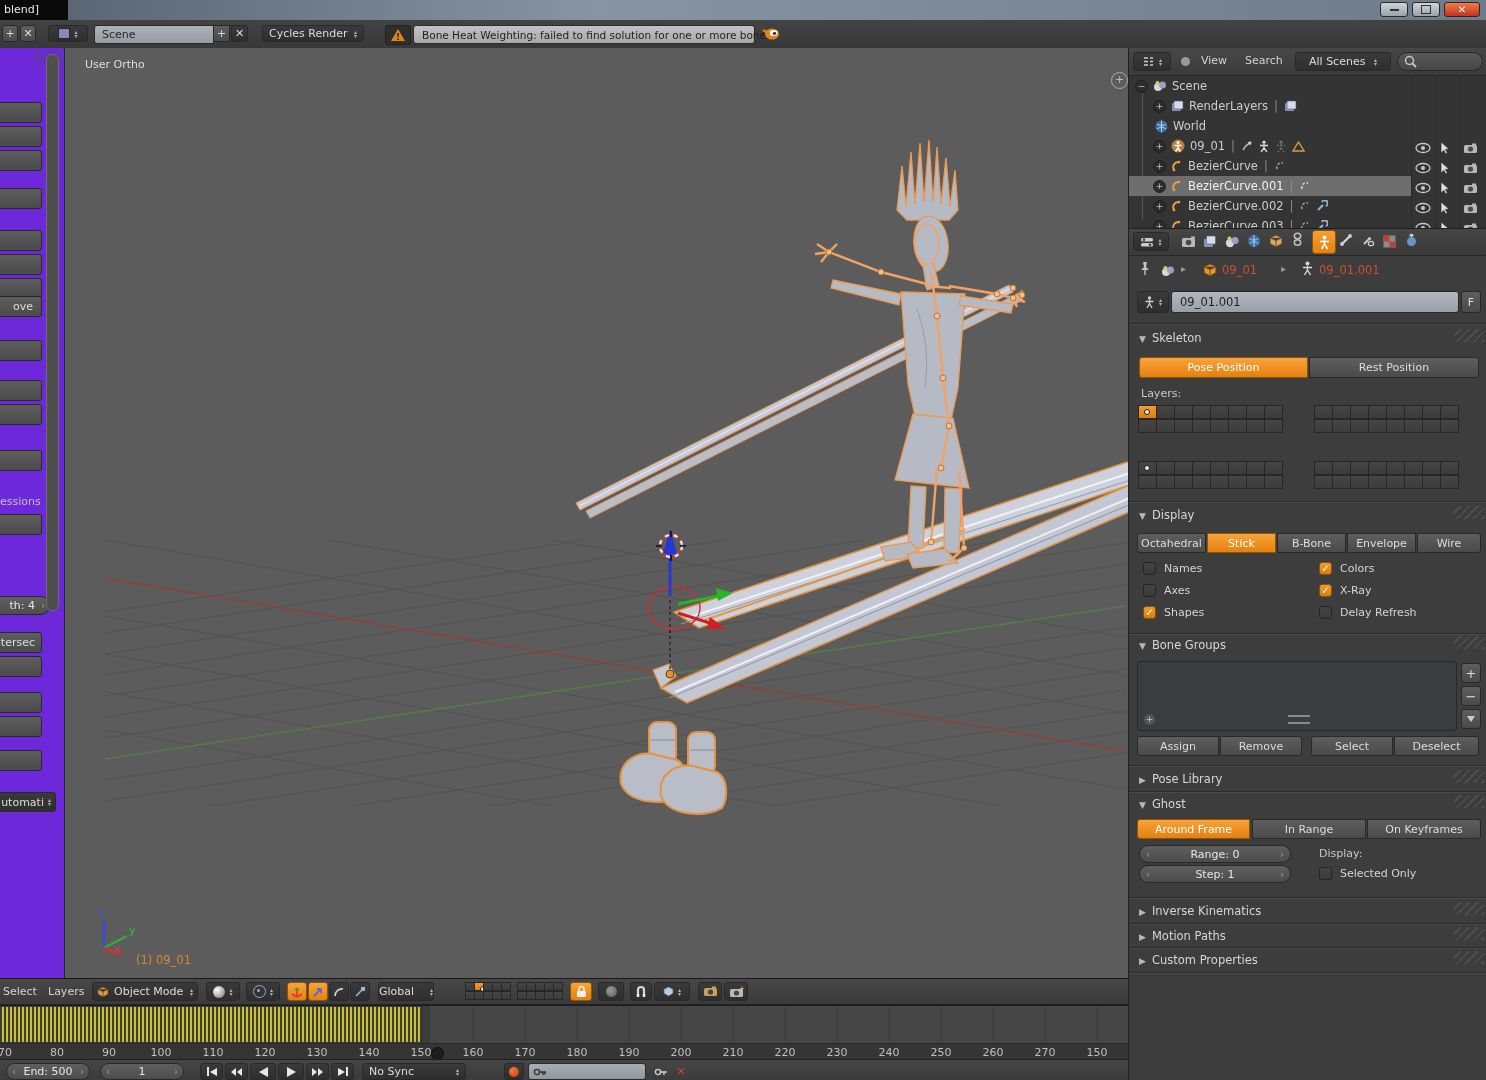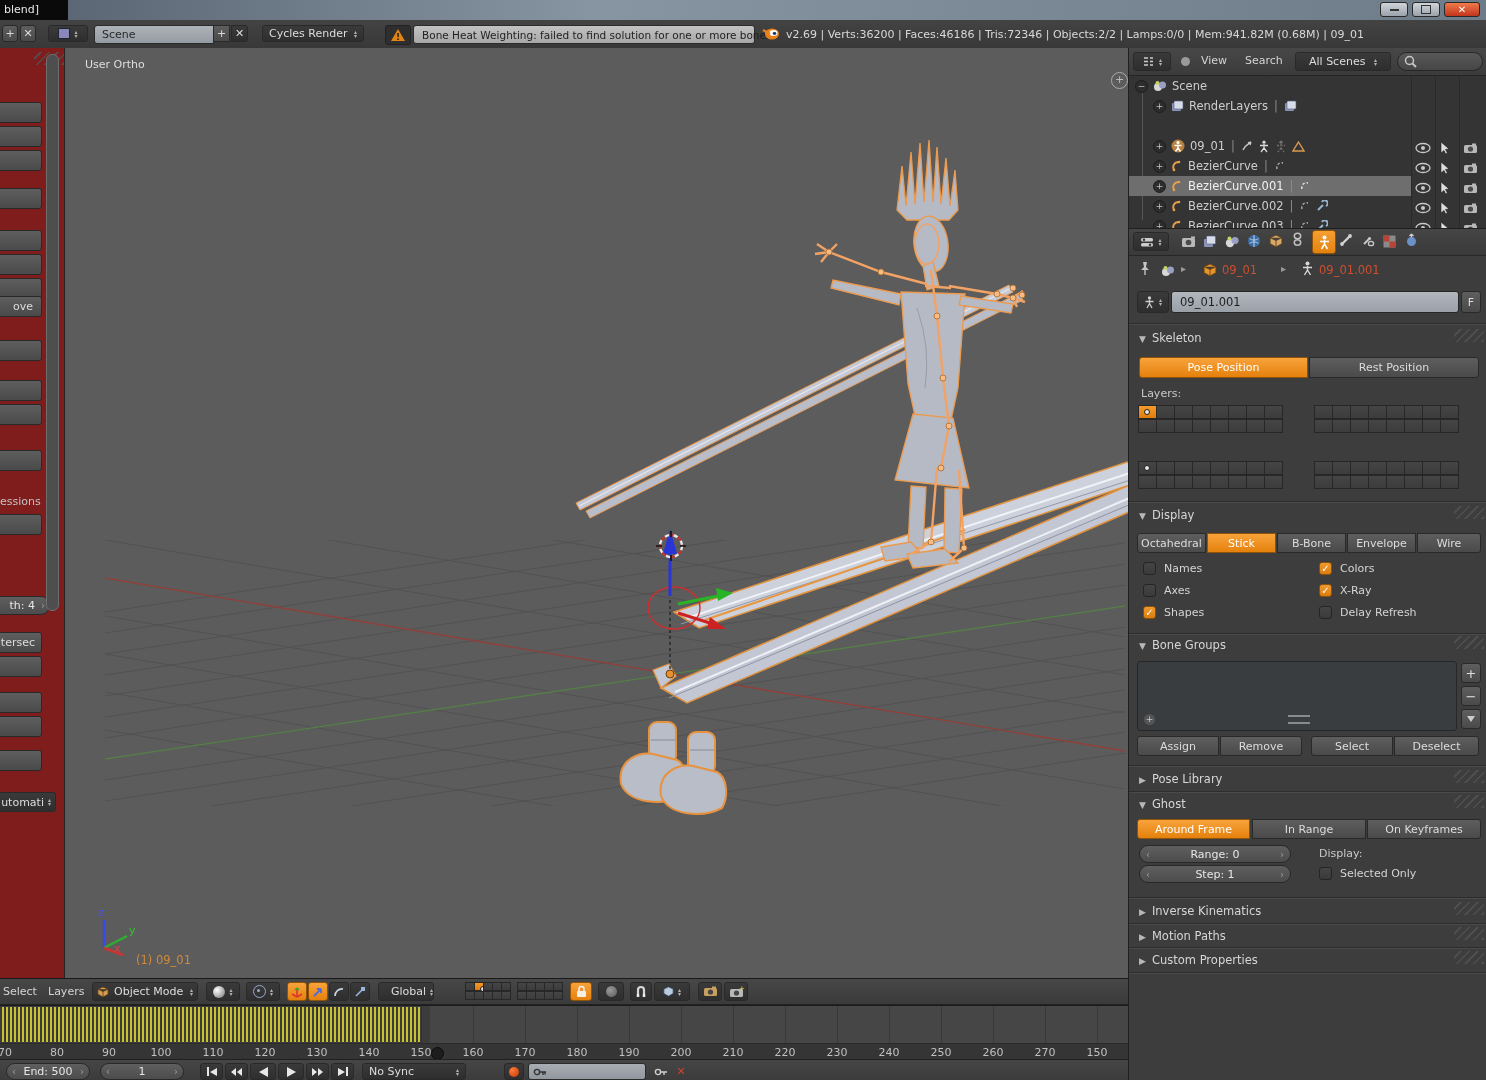--- a/index.html
+++ b/index.html
@@ -83,24 +83,23 @@
     </div>
     <div class="ab" style="left:413px;top:5px;width:340px;height:17px;background:linear-gradient(#c2c2c2,#a8a8a8);border:1px solid #2b2b2b;border-radius:3px;display:flex;align-items:center;">
       <span style="color:#1f1f1f;font-size:10.5px;margin-left:8px;white-space:nowrap;">Bone Heat Weighting: failed to find solution for one or more bones</span>
     </div>
     <svg class="ab" style="left:762px;top:6px;" width="18" height="16" viewBox="0 0 18 16">
       <ellipse cx="10" cy="8" rx="7" ry="5.5" fill="#e8811c"></ellipse>
       <ellipse cx="11.5" cy="7" rx="4" ry="3" fill="#fff"></ellipse>
       <ellipse cx="12.5" cy="7.5" rx="1.8" ry="1.4" fill="#1a3a6a"></ellipse>
       <path d="M1,4 L8,8" stroke="#e8811c" stroke-width="2.5" fill="none"></path>
     </svg>
-    <div class="ab tx" style="left:786px;top:8px;color:#d9d9d9;font-size:11px;">v2.69 | Verts:36200 | Faces:46186 | Tris:72346 | Objects:2/2 | Lamps:0/0 | Mem:941.82M (0.68M) | 09_01</div>
   </div>
 
-  <div class="ab" style="left:0;top:48px;width:64px;height:930px;background:#7f1d1d;border-right:1px solid #242424;overflow:hidden;">
+  <div class="ab" style="left:0;top:48px;width:64px;height:930px;background:#6d28d9;border-right:1px solid #242424;overflow:hidden;">
     <div class="grip" style="left:34px;top:4px;"></div>
     <div class="ab btn" style="left:-34px;top:54px;width:76px;height:21px;"></div>
     <div class="ab btn" style="left:-34px;top:78px;width:76px;height:21px;"></div>
     <div class="ab btn" style="left:-34px;top:102px;width:76px;height:21px;"></div>
     <div class="ab btn" style="left:-34px;top:140px;width:76px;height:21px;"></div>
     <div class="ab btn" style="left:-34px;top:182px;width:76px;height:21px;"></div>
     <div class="ab btn" style="left:-34px;top:206px;width:76px;height:21px;"></div>
     <div class="ab btn" style="left:-34px;top:230px;width:76px;height:21px;"></div>
     <div class="ab btn" style="left:-34px;top:248px;width:76px;height:21px;justify-content:flex-end;padding-right:8px;">
         <span>ove</span>
@@ -314,21 +313,21 @@
       <svg width="12" height="12">
           <path d="M2,10 A7,7 0 0 1 10,3" stroke="#ccd4e8" stroke-width="1.6" fill="none"></path>
         </svg>
     </div>
     <div class="ab btn dark" style="left:350px;top:3px;width:20px;height:19px;">
       <svg width="12" height="12">
           <path d="M2,10 L9,3" stroke="#9ab4e0" stroke-width="1.6"></path>
           <rect x="7" y="1" width="4" height="4" fill="#9ab4e0"></rect>
         </svg>
     </div>
-    <div class="ab btn dark" style="left:378px;top:3px;width:56px;height:19px;justify-content:space-between;padding:0 12px;">
+    <div class="ab btn dark" style="left:378px;top:3px;width:56px;height:19px;justify-content:space-between;padding:0 0;">
       <span>Global</span>
       <span class="dd">
           <i>▴</i>
           <i>▾</i>
         </span>
     </div>
     <div class="layer-block ab" style="left:466px;top:3px;width:48px;"><span class="lcell vcell"></span><span class="lcell vcell on dot"></span><span class="lcell vcell"></span><span class="lcell vcell"></span><span class="lcell vcell"></span><span class="lcell vcell"></span><span class="lcell vcell"></span><span class="lcell vcell"></span><span class="lcell vcell"></span><span class="lcell vcell"></span></div>
     <div class="layer-block ab" style="left:518px;top:3px;width:48px;"><span class="lcell vcell"></span><span class="lcell vcell"></span><span class="lcell vcell"></span><span class="lcell vcell"></span><span class="lcell vcell"></span><span class="lcell vcell"></span><span class="lcell vcell"></span><span class="lcell vcell"></span><span class="lcell vcell"></span><span class="lcell vcell"></span></div>
     <div class="ab btn on" style="left:570px;top:3px;width:22px;height:19px;">
       <svg width="11" height="13">
@@ -650,20 +649,29 @@
           <span>RenderLayers</span>
           <span class="ol-sep">|</span>
           <span class="ol-ico">
               <svg width="13" height="12">
                 <rect x="1" y="3" width="9" height="8" rx="1" fill="#8a93b8"></rect>
                 <rect x="3" y="1" width="9" height="8" rx="1" fill="#d8dce8" stroke="#555f78" stroke-width="0.6"></rect>
               </svg>
             </span>
         </div>
 
+        <div class="ol-row" style="top:41px;">
+          <span class="ol-ico" style="margin-left:26px;">
+              <svg width="13" height="13">
+                <circle cx="6.5" cy="6.5" r="6" fill="#3a6ea8"></circle>
+                <path d="M2,4 C4,6 9,6 11,4 M2,9 C4,7 9,7 11,9 M6.5,0.5 V12.5" stroke="#bcd0e4" stroke-width="1" fill="none"></path>
+              </svg>
+            </span>
+          <span>World</span>
+        </div>
 
         <div class="ol-row" style="top:61px;">
           <span class="ol-exp" style="margin-left:24px;">+</span>
           <span class="ol-ico">
               <svg width="14" height="14">
                 <circle cx="7" cy="7" r="6.5" fill="#b8813f"></circle>
                 <circle cx="7" cy="3.5" r="1.6" fill="#fff"></circle>
                 <path d="M7,5.5 V9 M3.5,6.5 H10.5 M7,9 L4.5,12.5 M7,9 L9.5,12.5" stroke="#fff" stroke-width="1.3" fill="none"></path>
               </svg>
             </span>

